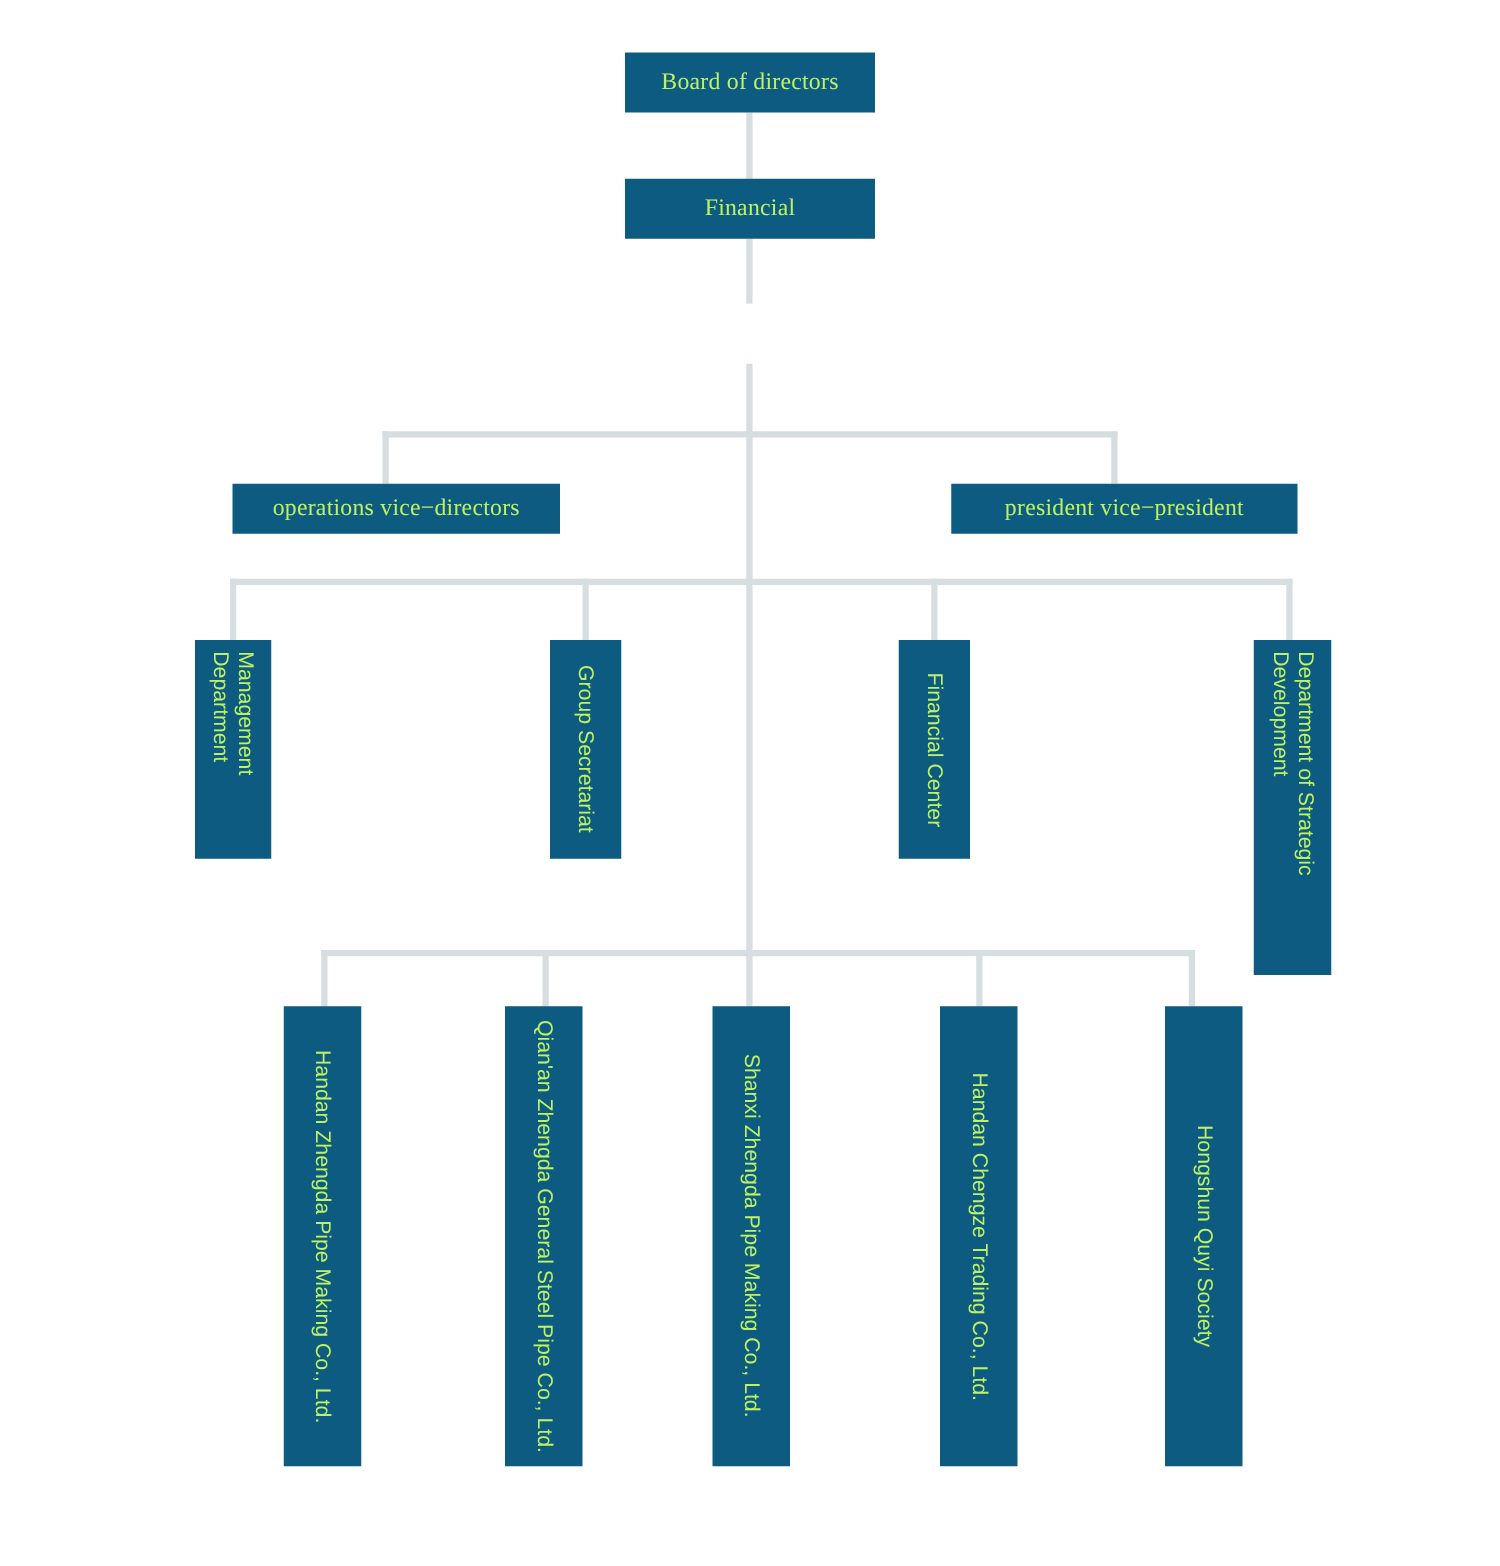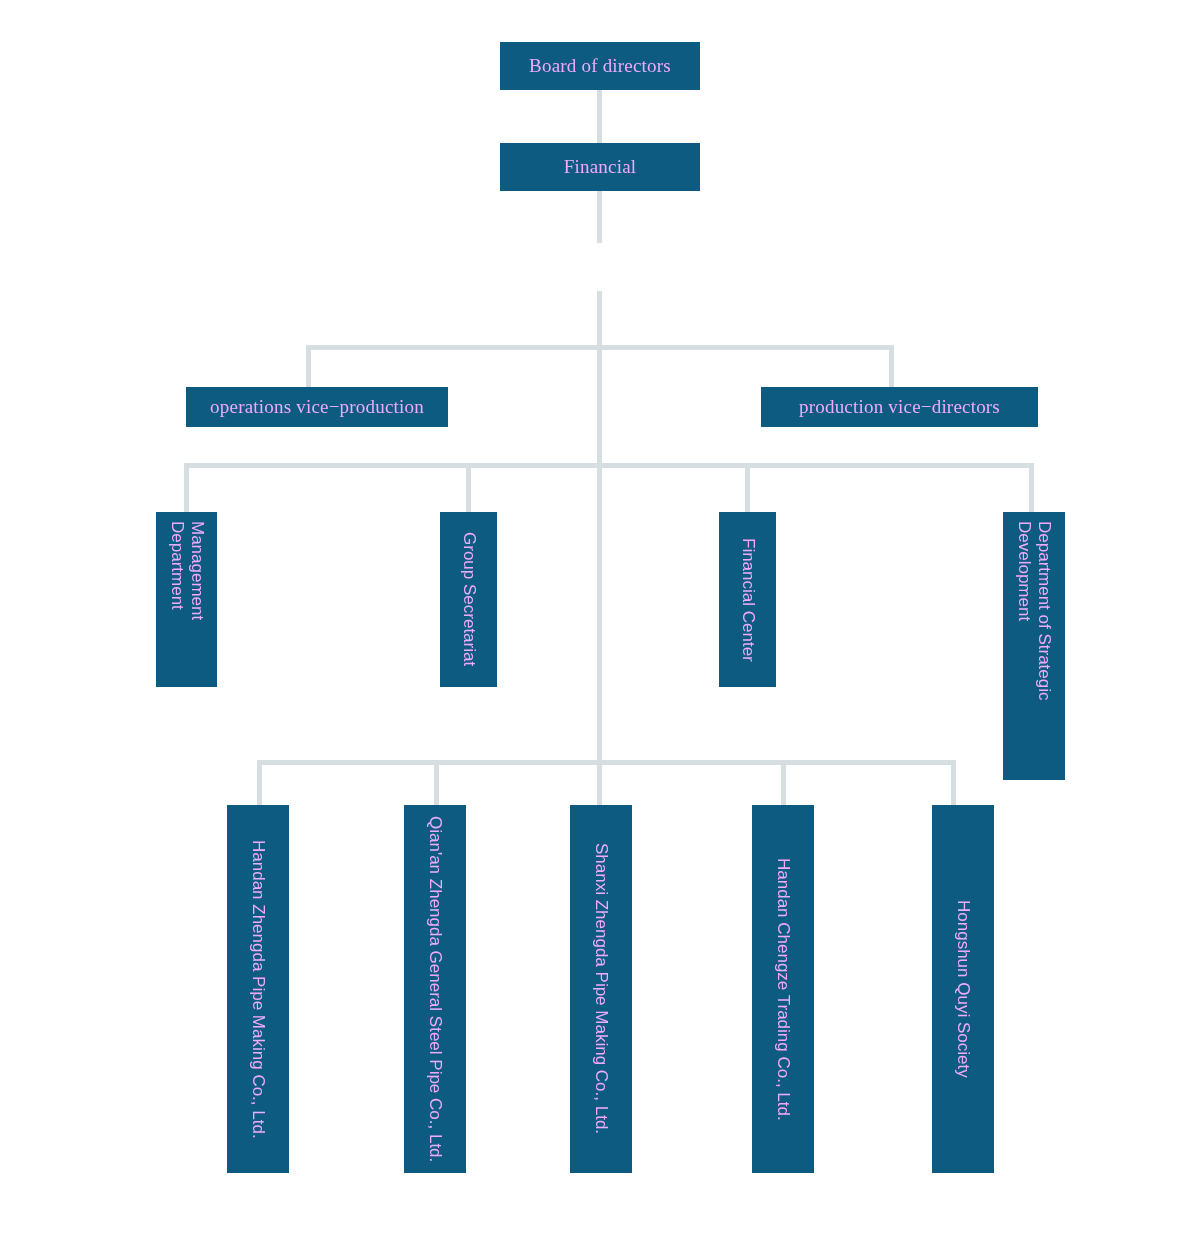--- a/index.html
+++ b/index.html
@@ -22,21 +22,21 @@
   
   .line {
     position: absolute;
     background: #d6dee2;
   }
 
   
   .node {
     position: absolute;
     background: #0d5b80;
-    color: #f0abfc;
+    color: #bef264;
     box-sizing: border-box;
     display: flex;
     align-items: center;
     justify-content: center;
     text-align: center;
   }
 
   
   .node.horiz {
     font-family: "Liberation Serif", serif;
@@ -97,25 +97,25 @@
   <div class="node horiz" style="left:500px; top:42px; width:200px; height:48px;">
     <span>Board of directors</span>
   </div>
 
   <div class="node horiz" style="left:500px; top:143px; width:200px; height:48px;">
     <span>Financial</span>
   </div>
 
 
   <div class="node horiz" style="left:186px; top:387px; width:262px; height:40px;">
-    <span>operations vice−production</span>
+    <span>operations vice−directors</span>
   </div>
 
   <div class="node horiz" style="left:761px; top:387px; width:277px; height:40px;">
-    <span>production vice−directors</span>
+    <span>president vice−president</span>
   </div>
 
   <div class="node vert two-line" style="left:156px; top:512px; width:61px; height:175px;">
     <span class="vtext">Management Department</span>
   </div>
 
   <div class="node vert" style="left:440px; top:512px; width:57px; height:175px;">
     <span class="vtext">Group Secretariat</span>
   </div>
 

